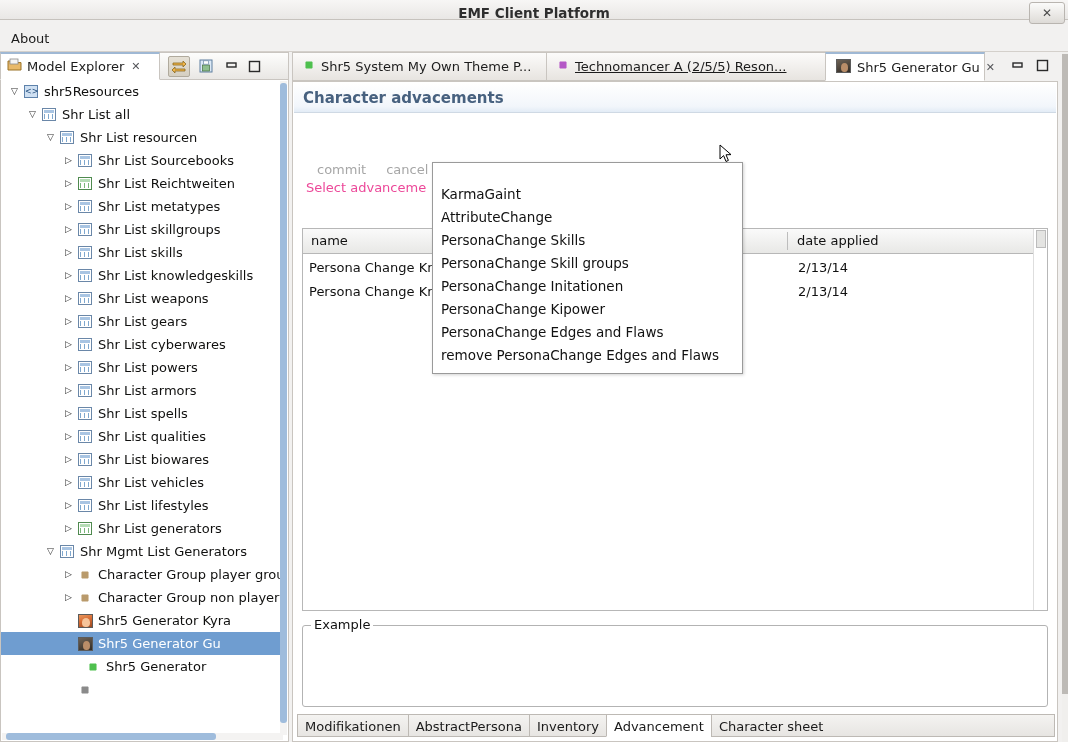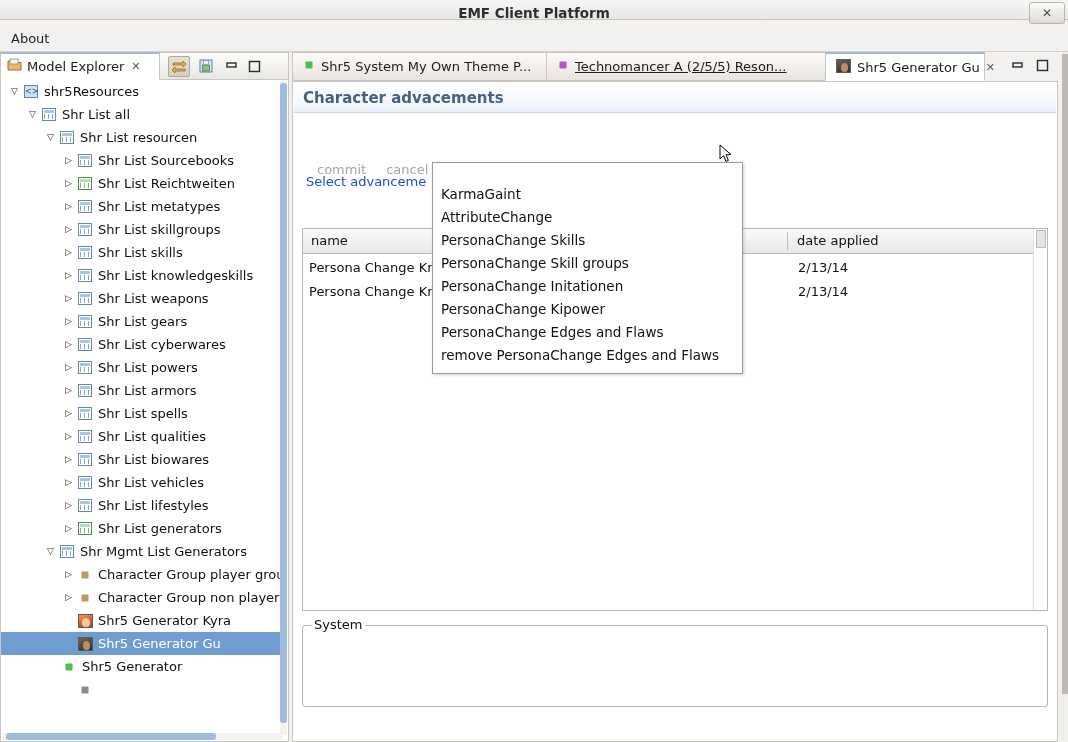--- a/index.html
+++ b/index.html
@@ -200,21 +200,21 @@
   .combo .ctext { flex: 1; padding: 0 5px; line-height: 24px; font-size: 13px; }
   .combo .carrow {
     width: 24px; background: linear-gradient(to bottom,#f4f3f1,#d9d6d1);
     border-left: 1px solid #9b9b9b;
     display: flex; align-items: center; justify-content: center;
     font-size: 9px; color: #333;
   }
 
   .row-btns { position: absolute; left: 24px; top: 80px; height: 20px; display:flex; gap: 20px; }
   .lnkbtn { font-size: 13px; color: #a6a6a6; }
-  .lbl-select { position: absolute; left: 13px; top: 92px; font-size: 13px; color: #1d4ed8; }
+  .lbl-select { position: absolute; left: 13px; top: 98px; font-size: 13px; color: #ec4899; }
 
   
   .tbl {
     position: absolute; left: 9px; top: 146px; width: 746px; height: 383px;
     background: #ffffff; border: 1px solid #b7b7b7;
   }
   .tbl-head {
     position: absolute; left: 0; top: 0; width: 744px; height: 25px;
     background: linear-gradient(to bottom,#fafafa,#e8e8e6);
     border-bottom: 1px solid #b7b7b7;
@@ -503,21 +503,21 @@
             </span>
             <span class="tlabel">Shr5 Generator Kyra</span>
           </div>
           <div class="trow sel" style="padding-left: 60px;">
             <span class="twist"></span>
             <span class="ticon">
               <span class="ic-photo gu"></span>
             </span>
             <span class="tlabel">Shr5 Generator Gu</span>
           </div>
-          <div class="trow" style="padding-left: 44px;">
+          <div class="trow" style="padding-left: 68px;">
             <span class="twist"></span>
             <span class="ticon">
               <span class="ic-dia green">
                 <i></i>
               </span>
             </span>
             <span class="tlabel">Shr5 Generator</span>
           </div>
           <div class="trow" style="padding-left: 60px; color: rgb(16, 16, 15);">
             <span class="twist"></span>
@@ -588,24 +588,32 @@
         <div class="tbl-row" style="left:6px; top:27px;">Persona Change Kn</div>
         <div class="tbl-row" style="left:495px; top:27px;">2/13/14</div>
         <div class="tbl-row" style="left:6px; top:51px;">Persona Change Kn</div>
         <div class="tbl-row" style="left:495px; top:51px;">2/13/14</div>
         <div class="tbl-vscroll">
           <div class="thumb"></div>
         </div>
       </div>
 
       <div class="grp">
-        <div class="grp-title">System</div>
+        <div class="grp-title">Example</div>
         <div style="position:absolute;left:4px;top:8px;right:4px;bottom:4px;font-size:13px;color:#111;"></div>
       </div>
 
+      <div class="btabs" id="bottom-tabs">
+          <div class="btab">Modifikationen</div>
+          <div class="btab">AbstractPersona</div>
+          <div class="btab">Inventory</div>
+          <div class="btab active">Advancement</div>
+          <div class="btab">Character sheet</div>
+          <div class="btab-filler"></div>
+        </div>
     </div>
   </div>
 
   <div class="outer-vscroll">
     <div class="thumb"></div>
   </div>
 
   <div class="dropdown" id="dropdown">
       <div class="ditem">KarmaGaint</div>
       <div class="ditem">AttributeChange</div>

